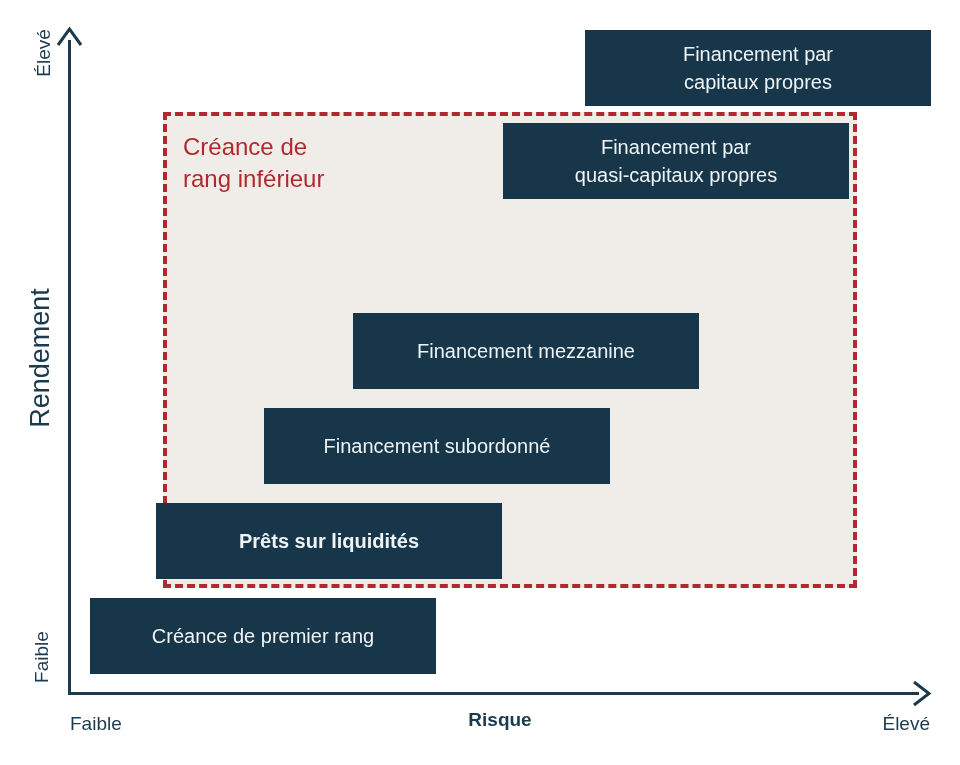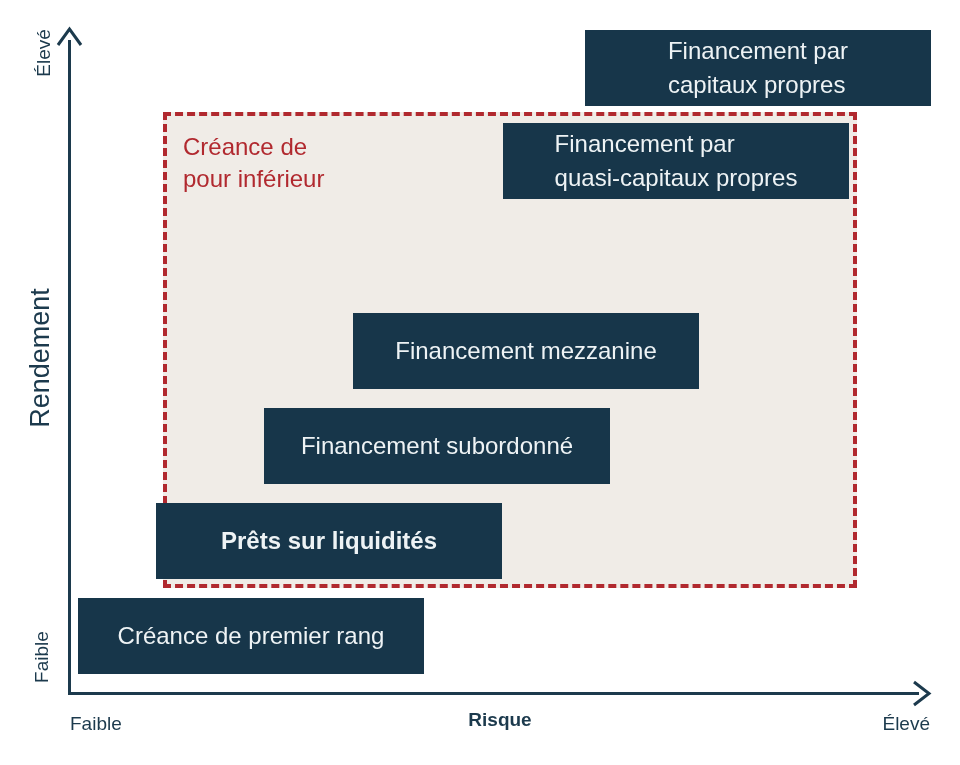--- a/index.html
+++ b/index.html
@@ -32,31 +32,32 @@
   
   .box{
     position:absolute;
     width:346px;height:76px;
     box-sizing:border-box;
     background:#17364a;
     color:#eef3f5;
     display:flex;
     align-items:center;
     justify-content:center;
-    font-size:24px;
+    text-align:center;
+    font-size:20px;
     line-height:1.4;
     white-space:pre-line;
   }
   .box1{left:585px;top:30px;}
   .box2{left:503px;top:123px;}
   .box3{left:419px;top:216px;}
   .box4{left:337px;top:313px;margin-left:16px;}
   .box5{left:254px;top:408px;margin-left:10px;}
   .box6{left:156px;top:503px;font-weight:bold;}
-  .box7{left:78px;top:598px;}
+  .box7{left:90px;top:598px;}
   
   .axes{position:absolute;left:0;top:0;width:960px;height:765px;pointer-events:none;}
   
   .axis-label{
     position:absolute;
     color:#1c3a4d;
     font-size:19px;
     white-space:nowrap;
   }
   .rot{transform:translate(-50%,-50%) rotate(-90deg);}
@@ -67,21 +68,21 @@
   .x-title{left:500px;top:709px;font-size:19px;font-weight:700;transform:translateX(-50%);}
   .x-high{left:930px;top:713px;transform:translateX(-100%);}
 </style>
 </head>
 <body>
 
 <div class="stage">
 
   <div class="zone"></div>
   <div class="zone-label">Créance de
-pour inférieur</div>
+rang inférieur</div>
 
   <svg class="axes" width="960" height="765" viewBox="0 0 960 765">
     <g stroke="#1c3a4d" stroke-width="3" fill="none">
       <line x1="69.5" y1="694" x2="69.5" y2="40"></line>
       <polyline points="58,45 69.5,29 81,45"></polyline>
     </g>
     <g stroke="#1c3a4d" stroke-width="3" fill="none">
       <line x1="68" y1="693.5" x2="919" y2="693.5"></line>
       <polyline points="914,682 929,693.5 914,705"></polyline>
     </g>

